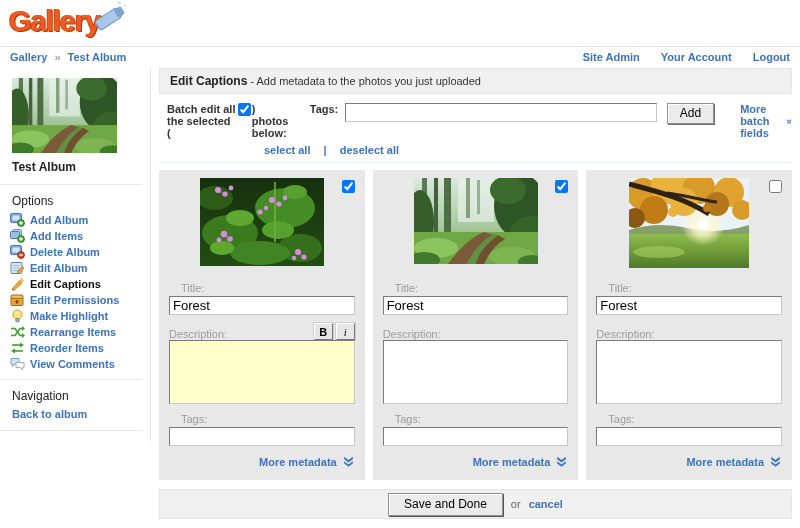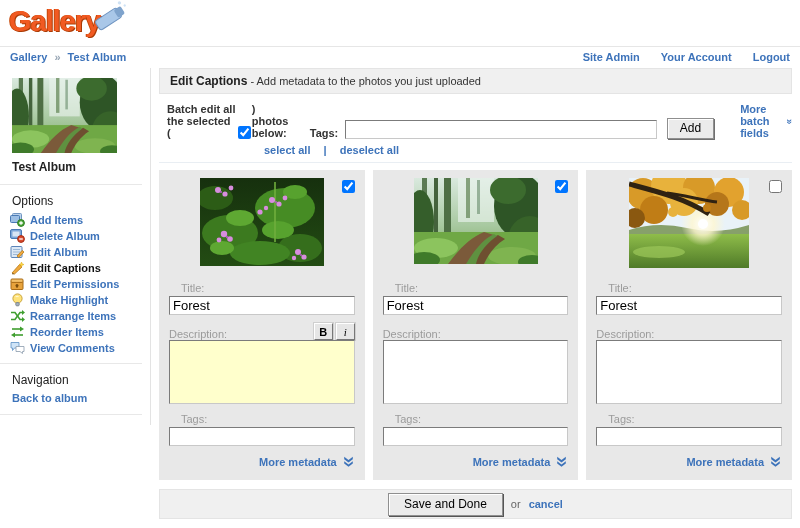--- a/index.html
+++ b/index.html
@@ -36,21 +36,21 @@
   .opt.active span.lbl { color:#111; cursor:default; }
   .side-nav-link { margin:4px 0 10px 12px; display:block; }
 
   
   .main { flex:1; padding:0 8px 0 8px; }
   .page-header { background:#f0f0f0; border:1px solid #e4e4e4; padding:5px 10px;
     color:#333; }
   .page-header b { font-size:12px; color:#222; }
 
   .batch-area { padding:9px 0 0 8px; border-bottom:1px solid #e9eef3; padding-bottom:6px; }
-  .batch-line { display:flex; align-items:flex-end; font-weight:bold; color:#333; }
+  .batch-line { display:flex; align-items:flex-start; font-weight:bold; color:#333; }
   .batch-line input[type=checkbox] { width:13px; height:13px; margin:0 1px; }
   .tags-label { margin-left:18px; }
   .batch-tags-input { width:162px; height:19px; margin-left:7px; }
   .add-btn { margin-left:10px; padding:2px 12px 3px; font-size:12px;
     background:#ebebeb; border:1px solid #8f8f8f;
     box-shadow:inset 1px 1px 0 #fff, 1px 1px 0 #707070; cursor:pointer;
     font-family:"Liberation Sans",sans-serif; }
   .more-batch { margin-left:26px; display:flex; align-items:center; gap:2px; cursor:pointer; }
   .select-line { margin:5px 0 0 92px; }
   .select-line span { cursor:pointer; margin:0 5px; }
@@ -230,20 +230,29 @@
     <svg class="album-thumb" width="105" height="75">
         <use href="#scene-forest" xlink:href="#scene-forest"></use>
       </svg>
     <div class="album-title">Test Album</div>
     <div class="divider"></div>
 
     <div class="side-heading">Options</div>
 
     <div class="opt">
       <svg class="icn" viewBox="0 0 15 14">
+          <rect x="0.5" y="0.5" width="11" height="9" rx="1.5" fill="#7da7d9" stroke="#4a7ab5"></rect>
+          <rect x="2.5" y="2.5" width="7" height="5" fill="#fff" opacity="0.7"></rect>
+          <circle cx="11" cy="10" r="3.4" fill="#4faa3c" stroke="#2e7d22"></circle>
+          <path d="M11 8.2v3.6M9.2 10h3.6" stroke="#fff" stroke-width="1.3"></path>
+        </svg>
+      <span class="lbl">Add Album</span>
+    </div>
+    <div class="opt">
+      <svg class="icn" viewBox="0 0 15 14">
           <rect x="2.5" y="0.5" width="9" height="7" rx="1" fill="#bcd3ec" stroke="#6f94c0"></rect>
           <rect x="0.5" y="2.5" width="9" height="7" rx="1" fill="#9dbfe4" stroke="#4a7ab5"></rect>
           <circle cx="11" cy="10" r="3.4" fill="#4faa3c" stroke="#2e7d22"></circle>
           <path d="M11 8.2v3.6M9.2 10h3.6" stroke="#fff" stroke-width="1.3"></path>
         </svg>
       <span class="lbl">Add Items</span>
     </div>
     <div class="opt">
       <svg class="icn" viewBox="0 0 15 14">
           <rect x="0.5" y="0.5" width="11" height="9" rx="1.5" fill="#7da7d9" stroke="#4a7ab5"></rect>

